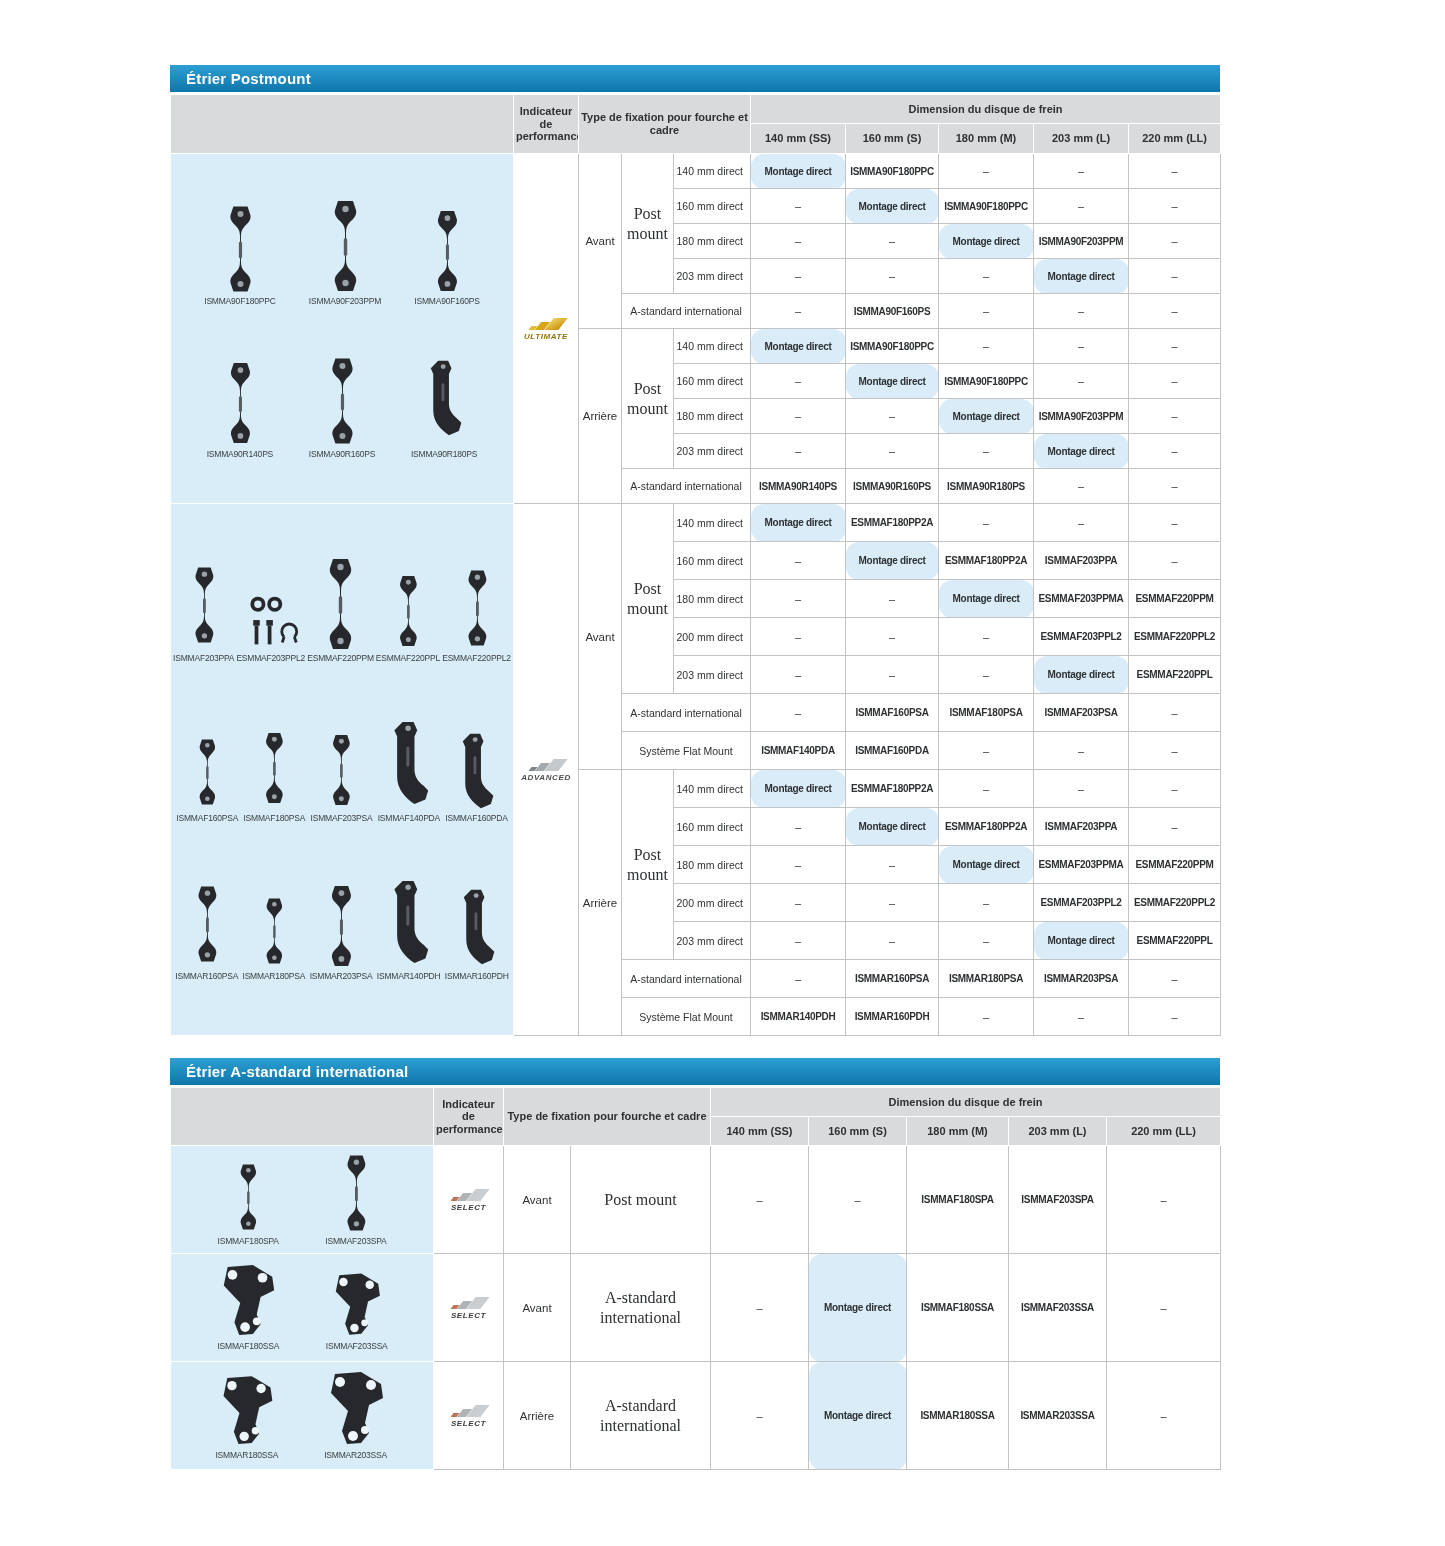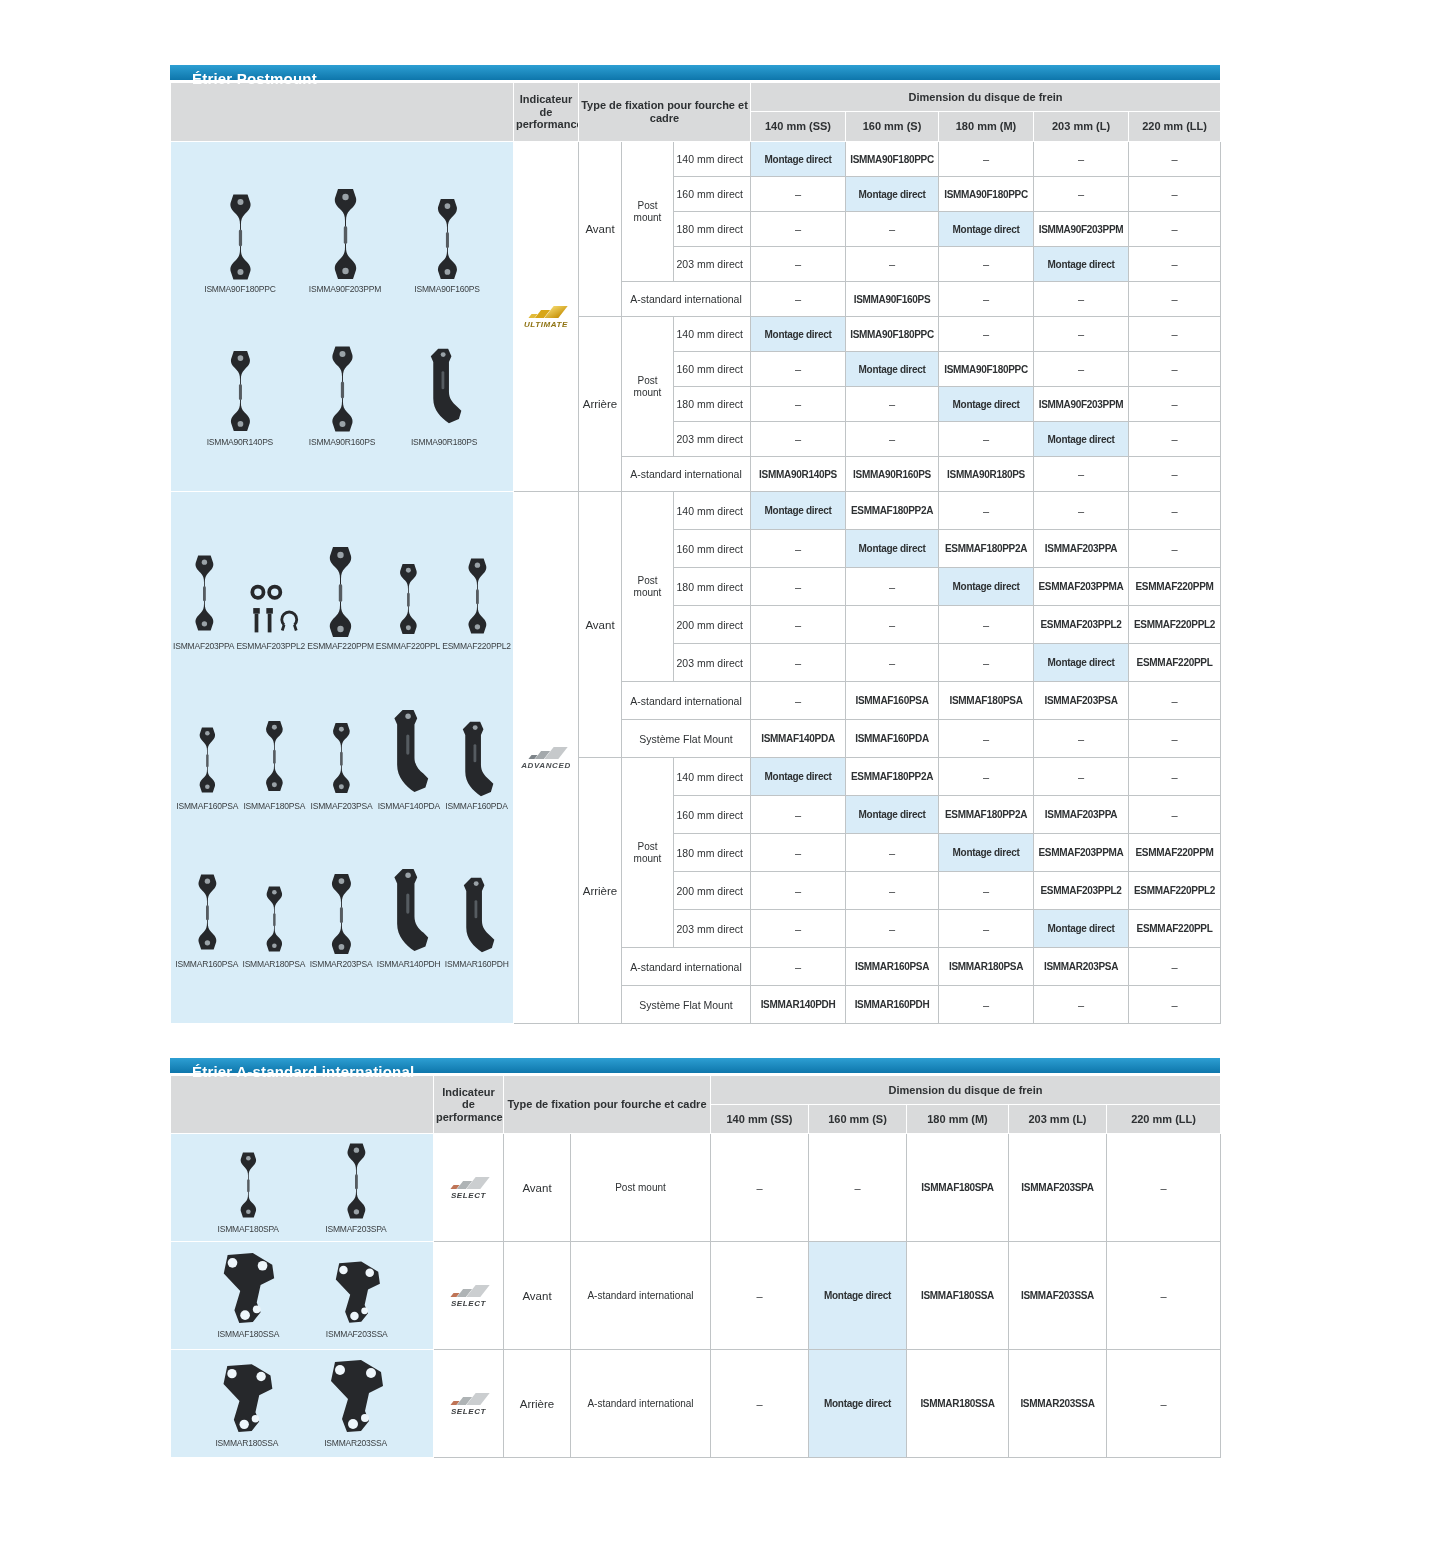--- a/index.html
+++ b/index.html
@@ -5,39 +5,39 @@
   html,body{margin:0;padding:0;}
   body{
     width:1445px;height:1546px;background:#ffffff;position:relative;
     font-family:"Liberation Sans",sans-serif;color:#2e3133;
     -webkit-font-smoothing:antialiased;
   }
   .tablewrap{position:absolute;left:170px;width:1050px;}
   #t1wrap{top:65px;}
   #t2wrap{top:1058px;}
   .titlebar{
-    height:15px;background:linear-gradient(180deg,#2d9fd3 0%,#0e76ab 100%);
+    height:27px;background:linear-gradient(180deg,#2d9fd3 0%,#0e76ab 100%);
     color:#fff;font-weight:bold;font-size:15px;line-height:27px;
-    padding-left:22px;box-sizing:border-box;margin-bottom:2px;letter-spacing:.2px;
+    padding-left:16px;box-sizing:border-box;margin-bottom:2px;letter-spacing:.2px;
   }
   table{border-collapse:collapse;table-layout:fixed;width:1050px;}
   td{
     border:1px solid #c0c4c6;vertical-align:middle;text-align:center;
     font-size:10.5px;padding:0 2px;overflow:hidden;background:#fff;
   }
   td.hdr{
     background:#d9dadb;border-color:#ffffff;font-weight:bold;
     font-size:11px;color:#2e3133;line-height:1.15;
   }
   td.part{font-weight:bold;font-size:10px;letter-spacing:-0.3px;white-space:nowrap;}
   td.dash{font-size:11px;}
-  td.hl{background:#d9ecf8;}
+  td.hl{background:#d9ecf8;border-radius:13px;}
   td.size{text-align:right;padding-right:7px;font-size:10.5px;white-space:nowrap;}
   td.dir{font-weight:normal;font-size:11.5px;}
-  td.mount{font-size:10px;line-height:1.2;}
+  td.mount{font-size:16px;line-height:1.2;font-family:Liberation Serif, serif;}
   td.span2{font-size:10.5px;}
   td.imgpanel{background:#d9edf8;border-color:#ffffff;padding:0;}
   tr.h29{height:29px}tr.h30{height:30px}tr.h35{height:35px}
   tr.h38{height:38px}tr.h108{height:108px}
 
   .img-panel{display:flex;flex-direction:column;justify-content:space-evenly;}
   .ph-u{height:348px}.ph-a{height:530px}.ph-2{height:106px}
   .img-row{display:flex;justify-content:space-evenly;align-items:flex-end;}
   .product{display:flex;flex-direction:column;align-items:center;}
   .product svg{display:block;}

